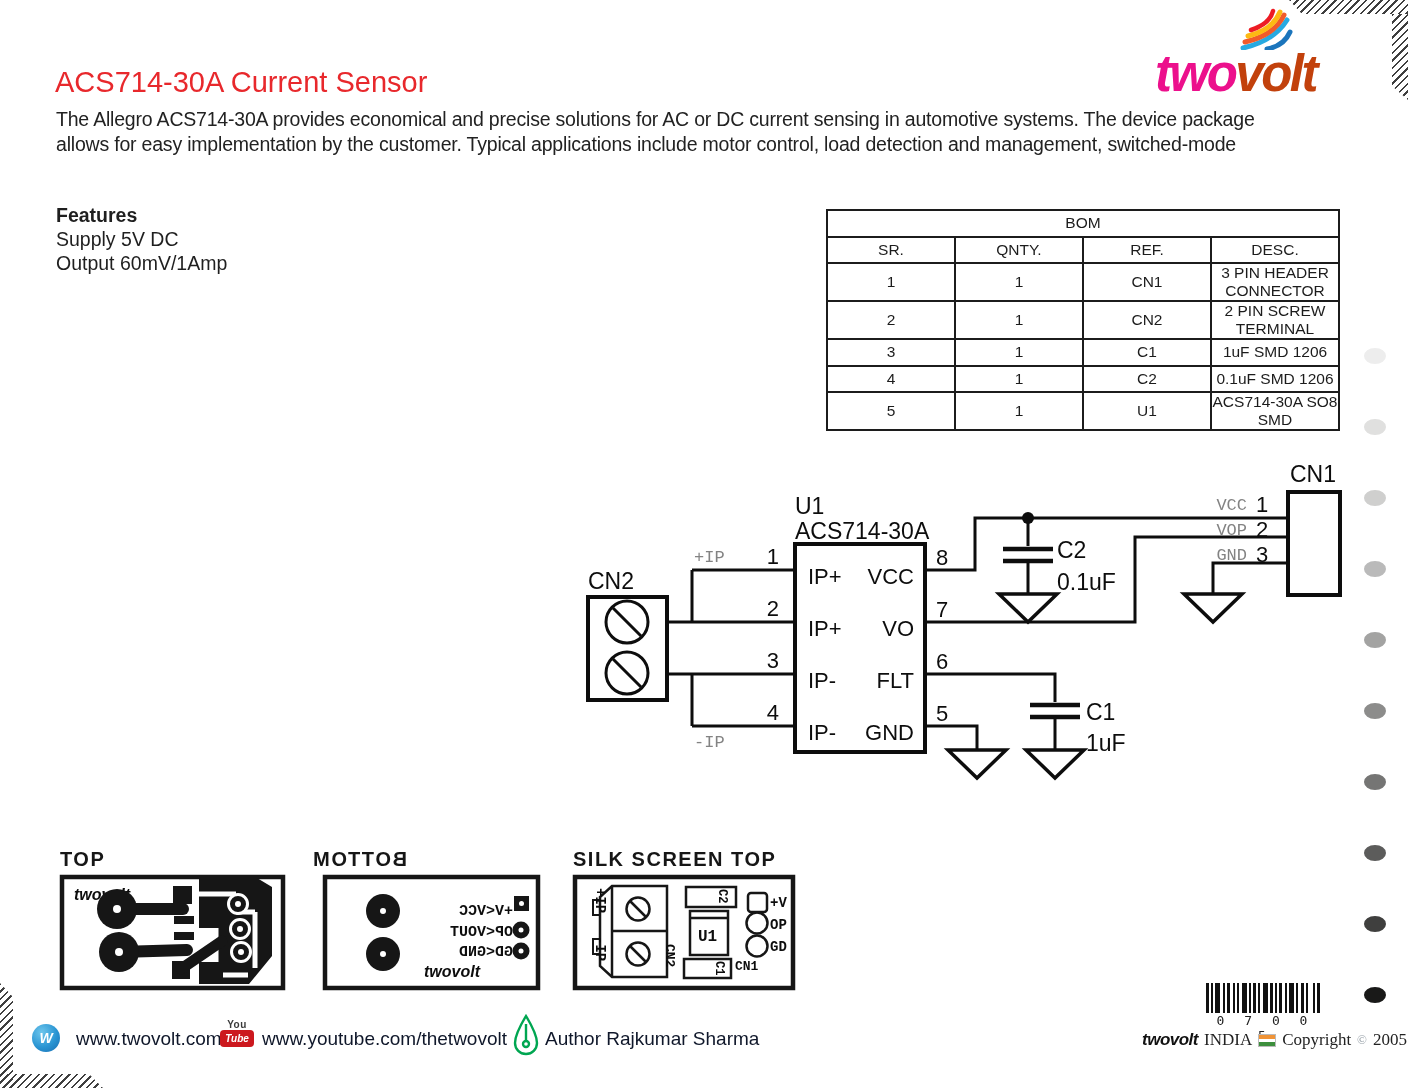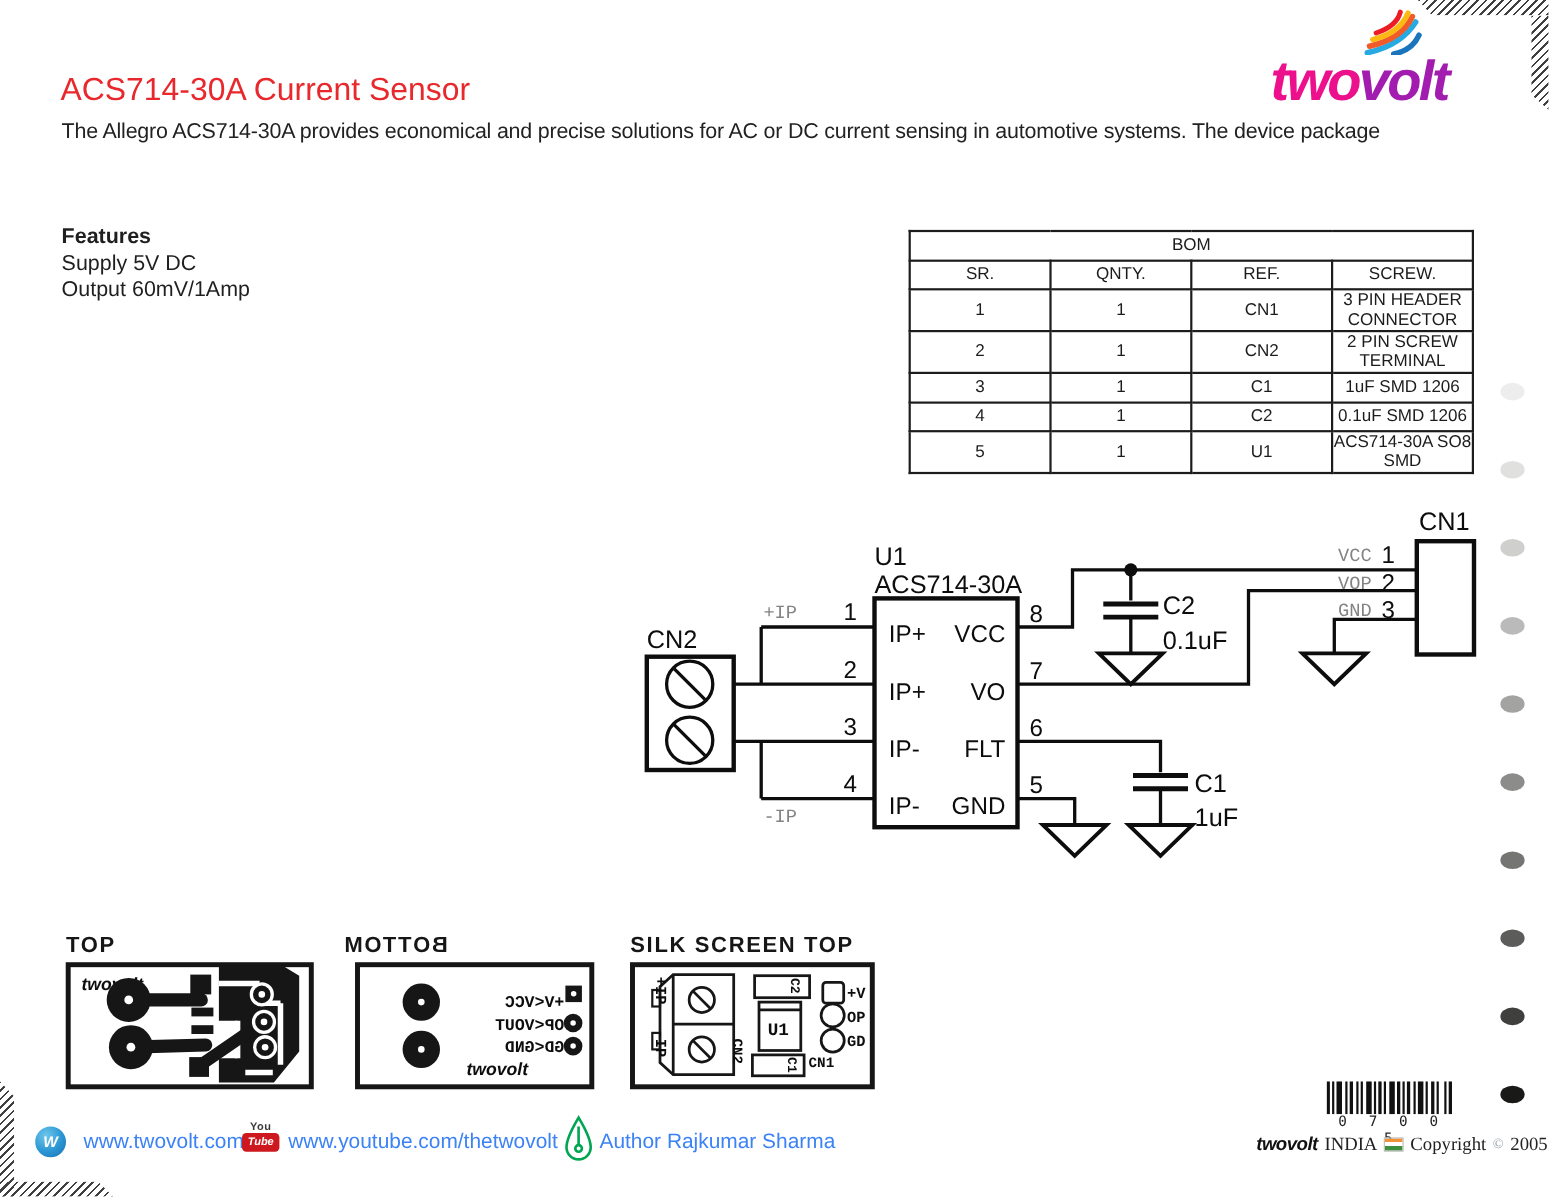--- a/index.html
+++ b/index.html
@@ -13,40 +13,40 @@
   .hatch-bl-side{left:0;top:983px;width:13px;height:105px;clip-path:polygon(0 0,100% 14px,100% 100%,0 100%);}
   .hatch-bl-bottom{left:0;top:1074px;width:103px;height:14px;clip-path:polygon(0 0,calc(100% - 14px) 0,100% 100%,0 100%);}
   
   .title{left:55px;top:66px;font-size:29px;color:#e8282c;}
   .desc-line{left:56px;font-size:19.5px;white-space:nowrap;letter-spacing:-0.2px;color:#222;}
   .feat-head{left:56px;top:204px;font-size:19.5px;font-weight:bold;}
   .feat-item{left:56px;font-size:19.5px;white-space:nowrap;}
   
   .logo{left:1155px;top:44px;font-size:51px;font-style:italic;font-weight:700;letter-spacing:-2.5px;white-space:nowrap;}
   .logo .w1{color:#ec108c;}
-  .logo .w2{color:#a21caf;}
+  .logo .w2{color:#c2410c;}
   .swirl{left:1237px;top:8px;}
   
   .bom{left:826px;top:209px;width:514px;}
   .bom table{width:100%;border-collapse:collapse;table-layout:fixed;border-radius:19px;}
   .bom td{border:2px solid #1c1c1c;text-align:center;font-size:15.5px;height:24.5px;padding:0;color:#1c1c1c;}
   .bom .c0{width:85px;} .bom .c1{width:88px;margin-left:39px;} .bom .c2{width:77px;margin-left:24px;}
   
   svg text{font-family:"Liberation Sans",sans-serif;fill:#0d0d0d;}
   svg text.mono{font-family:"Liberation Mono","DejaVu Sans Mono",monospace;}
   svg text.net{font-family:"Liberation Mono","DejaVu Sans Mono",monospace;fill:#838383;}
   
   .pcb-label{font-family:Liberation Sans, sans-serif;font-weight:bold;
              font-size:20px;letter-spacing:1.5px;color:#161616;white-space:nowrap;}
   .mirror{transform:scaleX(-1);}
   
   .w-icon{left:32px;top:1024px;width:28px;height:28px;border-radius:50%;
           background:radial-gradient(circle at 35% 30%,#6ec6ec,#2a95d3 55%,#186db1);
           color:#fff;font-size:14px;font-weight:bold;font-style:italic;text-align:center;line-height:28px;}
-  .foot-text{top:1028px;font-size:19px;color:#3b82f6;white-space:nowrap;}
+  .foot-text{top:1028px;font-size:19px;color:#0f172a;white-space:nowrap;}
   .yt-icon{left:220px;top:1019px;width:34px;text-align:center;}
   .yt-you{font-size:10px;font-weight:bold;color:#3a3a3a;line-height:11px;letter-spacing:0.5px;text-align:center;}
   .yt-tube{background:#cc181e;color:#fff;font-size:10px;font-weight:bold;font-style:italic;
            border-radius:4px;height:17px;line-height:17px;}
   
   .dot{position:absolute;left:1364px;width:22px;height:16px;border-radius:50%;}
   
   .bc-digits{left:1206px;top:1013px;width:118px;text-align:center;
              font-family:"DejaVu Sans Mono",monospace;font-size:13px;letter-spacing:6px;color:#222;}
   .brand-line{left:1142px;top:1030px;display:flex;align-items:center;gap:6px;white-space:nowrap;}
@@ -61,20 +61,21 @@
 
 <div class="page">
 
   <div class="hatch hatch-tr-top"></div>
   <div class="hatch hatch-tr-side"></div>
   <div class="hatch hatch-bl-side"></div>
   <div class="hatch hatch-bl-bottom"></div>
 
   <div class="abs title">ACS714-30A Current Sensor</div>
   <div class="abs desc-line" style="top:108px">The Allegro ACS714-30A  provides economical and precise solutions for AC or DC current sensing in automotive systems. The device package</div>
+  <div class="abs desc-line" style="top:133px">allows for easy implementation by the customer. Typical applications include motor control, load detection and management, switched-mode</div>
 
   <div class="abs feat-head">Features</div>
   <div class="abs feat-item" style="top:228px">Supply 5V DC</div>
   <div class="abs feat-item" style="top:252px">Output 60mV/1Amp</div>
 
   <div class="abs logo">
     <span class="w1">two</span><span class="w2">volt</span>
   </div>
   <svg class="abs swirl" width="58" height="42" viewBox="0 0 58 42">
     <g fill="none" stroke-linecap="round">
@@ -89,21 +90,21 @@
   <div class="abs bom">
     <table>
       <tbody>
           <tr>
             <td colspan="4">BOM</td>
           </tr>
       <tr>
         <td class="c0">SR.</td>
         <td class="c1">QNTY.</td>
         <td class="c2">REF.</td>
-        <td>SCREW.</td>
+        <td>DESC.</td>
       </tr>
       <tr>
         <td>1</td>
         <td>1</td>
         <td>CN1</td>
         <td>3 PIN HEADER CONNECTOR</td>
       </tr>
       <tr>
         <td>2</td>
         <td>1</td>

